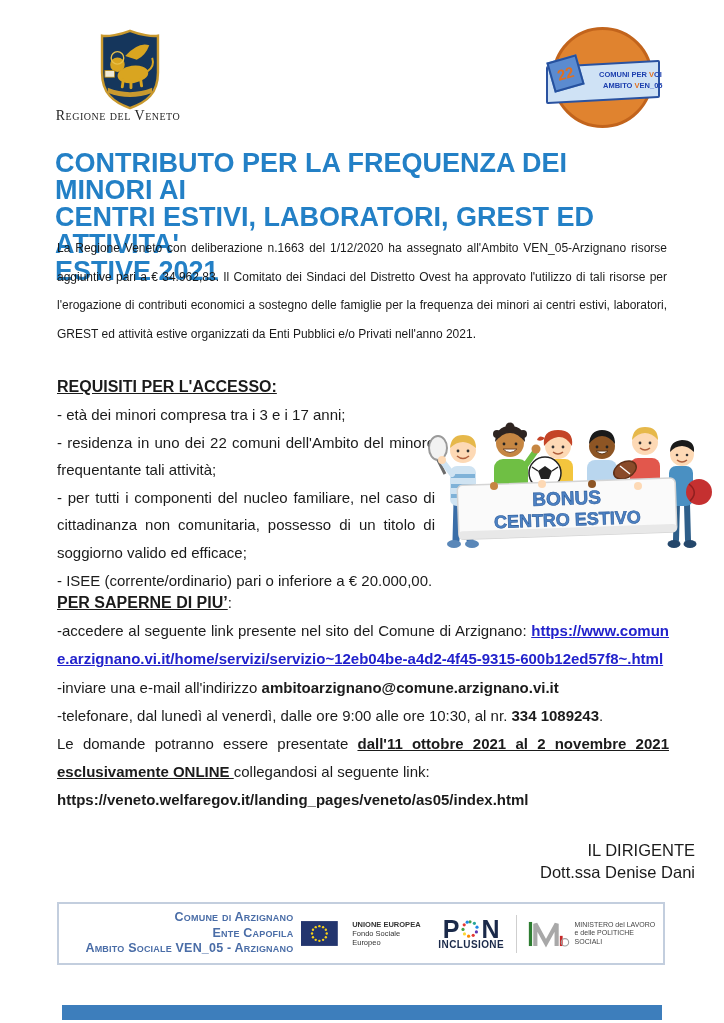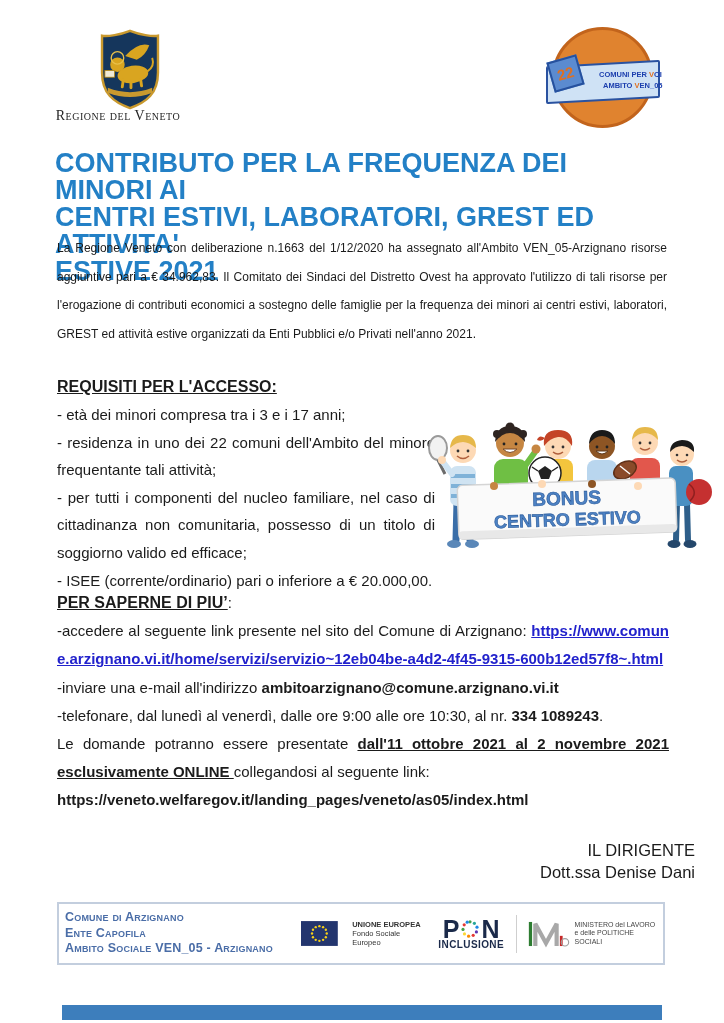--- a/index.html
+++ b/index.html
@@ -46,21 +46,21 @@
   .bold { font-weight:bold; }
   .bold-u { font-weight:bold; text-decoration:underline; }
 
   .signature { position:absolute; left:425px; top:839px; width:270px; text-align:right;
     font-size:16.5px; line-height:22px; }
 
   
   .footer-box { position:absolute; left:57px; top:902px; width:608px; height:63px;
     border:2px solid #c3cede; box-sizing:border-box; display:flex; align-items:center;
     padding:0 6px; }
-  .org { width:246px; text-align:left; color:#4a6da7; font-variant:small-caps;
+  .org { width:246px; text-align:right; color:#4a6da7; font-variant:small-caps;
     font-size:12.5px; font-weight:bold; line-height:15.5px; letter-spacing:.2px; }
   .eu { display:flex; align-items:center; gap:14px; margin-left:8px; }
   .eu-text { font-size:7.5px; line-height:9px; color:#333; }
   .eu-text .l1 { font-weight:bold; }
   .pon { margin-left:14px; text-align:center; color:#1b2a4a; }
   .pon-row { display:flex; align-items:center; justify-content:center; }
   .pon-letter { font-size:25px; font-weight:bold; line-height:24px; }
   .pon-word { font-size:10px; font-weight:bold; letter-spacing:.4px; margin-top:-2px; }
   .footer-divider { width:1px; height:38px; background:#cfcfcf; margin:0 10px 0 12px; }
   .ministero { display:flex; align-items:center; gap:5px; }

